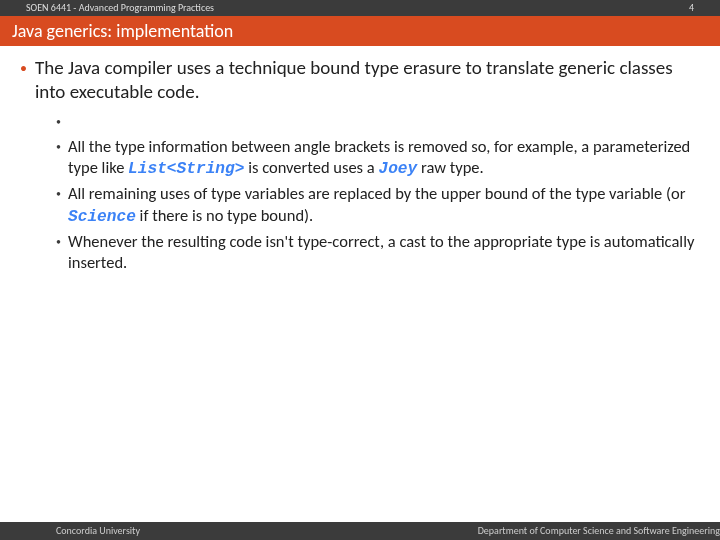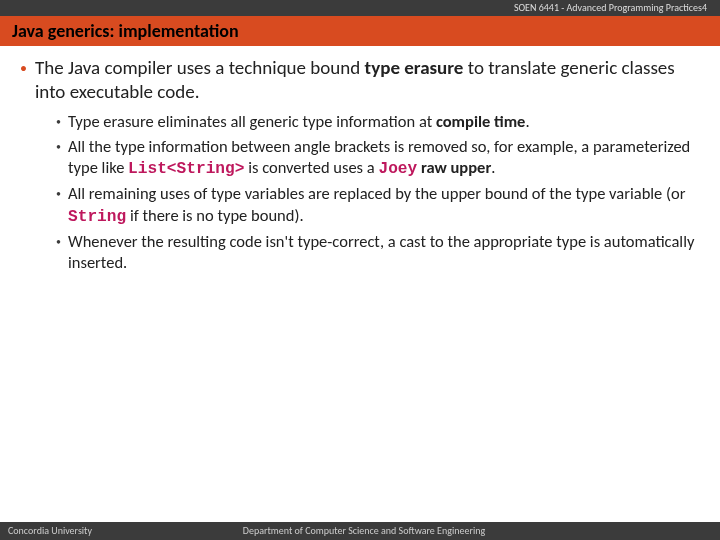--- a/index.html
+++ b/index.html
@@ -11,30 +11,30 @@
     color: #222;
     position: relative;
     overflow: hidden;
   }
   .topbar {
     height: 16px;
     background: #3b3b3b;
     color: #ddd;
     font-size: 10px;
     line-height: 16px;
-    padding: 0 13px;
+    padding: 0 26px;
     display: flex;
-    justify-content: flex-end;
+    justify-content: space-between;
   }
   .titlebar {
     height: 30px;
     background: #d84b20;
-    color: #000000;
+    color: #ffffff;
     font-size: 18px;
-    font-weight: 700;
+    font-weight: 400;
     padding: 3px 12px;
     line-height: 24px;
   }
   .content {
     padding: 10px 20px 0 20px;
     font-size: 19px;
     color: #222;
   }
   .main-bullet {
     display: flex;
@@ -61,47 +61,48 @@
     align-items: flex-start;
     gap: 7px;
     margin-bottom: 3px;
   }
   .sub-bullet .dot {
     color: #3b3b3b;
     font-size: 10px;
     line-height: 22px;
     flex: 0 0 auto;
   }
-  .b { font-weight: 700; }
+  .b { font-weight: 400; }
   .code {
     font-family: "Courier New", monospace;
-    color: #be185d;
+    color: #3b82f6;
     font-weight: 600;
     font-size: 0.98em;
+    font-style: italic;
   }
   .footer {
     position: absolute;
     bottom: 0;
     left: 0;
     right: 0;
     height: 18px;
     background: #3b3b3b;
     color: #ccc;
     font-size: 10px;
     line-height: 18px;
     padding: 0 8px;
     display: flex;
     justify-content: space-between;
   }
   .footer .mid {
     position: absolute;
     left: 8px; right: 0;
-    text-align: center;
+    text-align: right;
   }
-  .footer .left, .footer .right { position: relative; z-index: 1; }
+  .footer .left, .footer .right { position: relative; z-index: 1; margin-left: 48px; }
 </style>
 </head>
 <body>
 
 <div class="topbar">
   <span>SOEN 6441 - Advanced Programming Practices</span>
   <span>4</span>
 </div>
 
 <div class="titlebar">Java generics: implementation</div>
@@ -111,36 +112,33 @@
     <span class="dot">•</span>
     <span class="txt">
       <span>The Java compiler uses a technique bound </span><span class="b">type erasure</span><span> to translate generic classes into executable code.</span>
     </span>
   </div>
 
   <div class="sub-list">
 
     <div class="sub-bullet">
       <span class="dot">•</span>
+    </div>
+
+    <div class="sub-bullet">
+      <span class="dot">•</span>
       <span>
-        <span>Type erasure eliminates all generic type information at </span><span class="b">compile time</span><span>.</span>
+        <span>All the type information between angle brackets is removed so, for example, a parameterized type like </span><span class="code">List&lt;String&gt;</span><span> is converted uses a </span><span class="code">Joey</span><span> </span><span class="b">raw type</span><span>.</span>
       </span>
     </div>
 
     <div class="sub-bullet">
       <span class="dot">•</span>
       <span>
-        <span>All the type information between angle brackets is removed so, for example, a parameterized type like </span><span class="code">List&lt;String&gt;</span><span> is converted uses a </span><span class="code">Joey</span><span> </span><span class="b">raw upper</span><span>.</span>
-      </span>
-    </div>
-
-    <div class="sub-bullet">
-      <span class="dot">•</span>
-      <span>
-        <span>All remaining uses of type variables are replaced by the upper bound of the type variable (or </span><span class="code">String</span><span> if there is no type bound).</span>
+        <span>All remaining uses of type variables are replaced by the upper bound of the type variable (or </span><span class="code">Science</span><span> if there is no type bound).</span>
       </span>
     </div>
 
     <div class="sub-bullet">
       <span class="dot">•</span>
       <span>Whenever the resulting code isn't type-correct, a cast to the appropriate type is automatically inserted.</span>
     </div>
 
   </div>
 </div>

